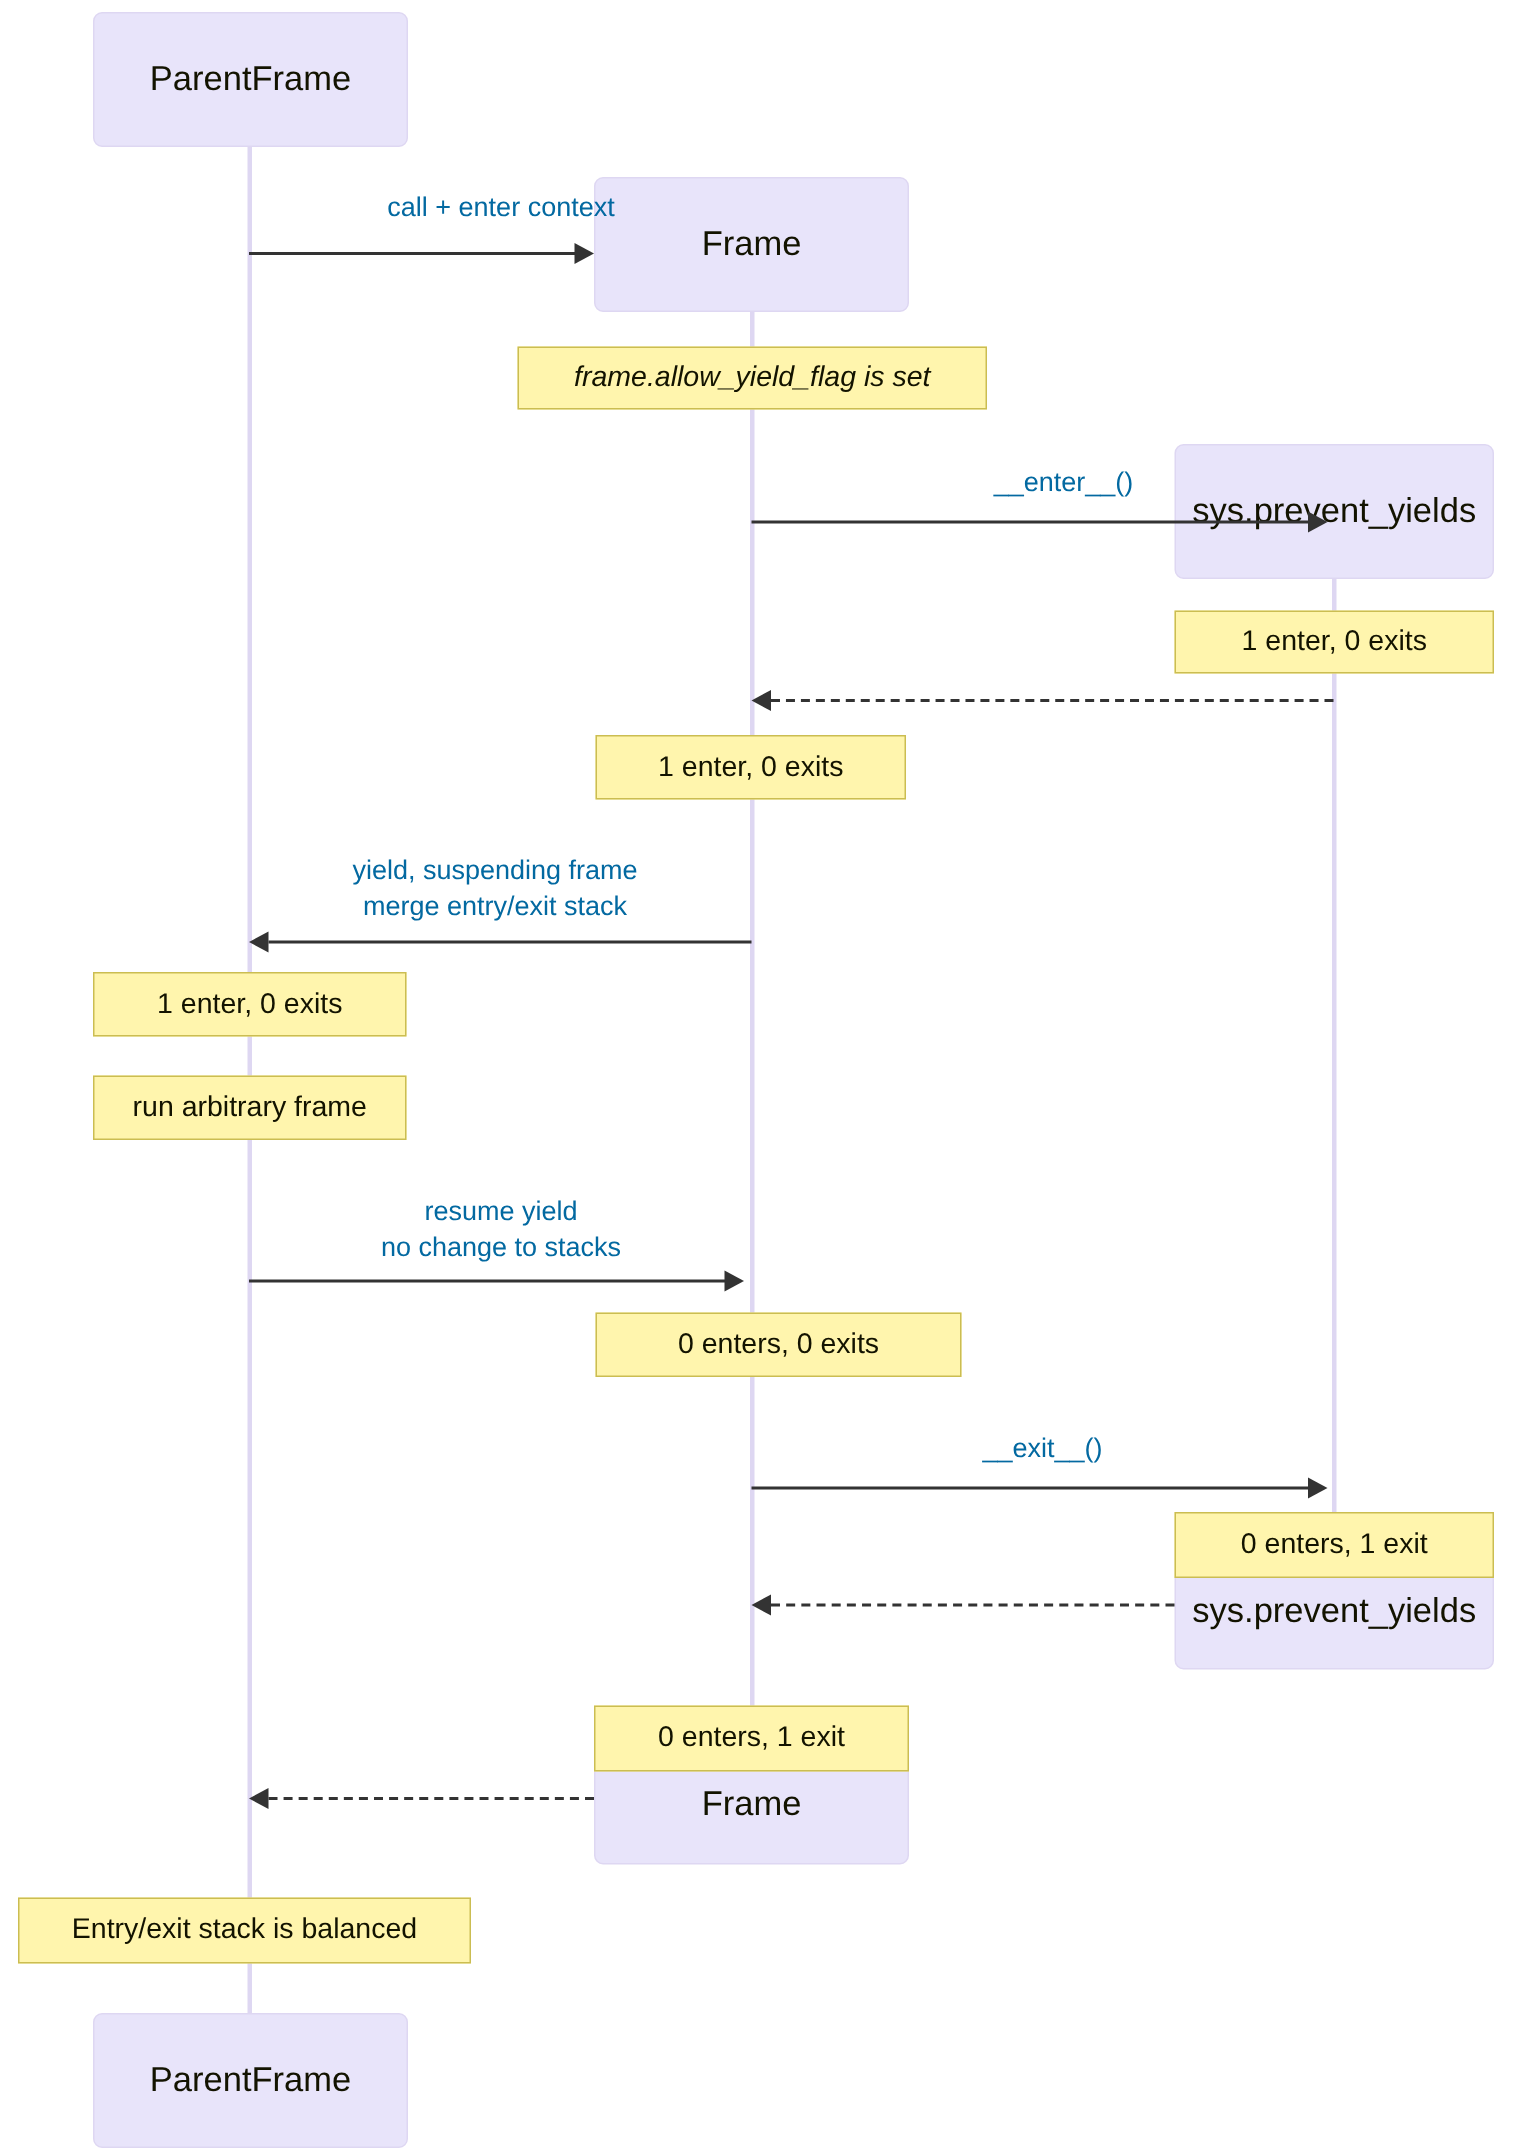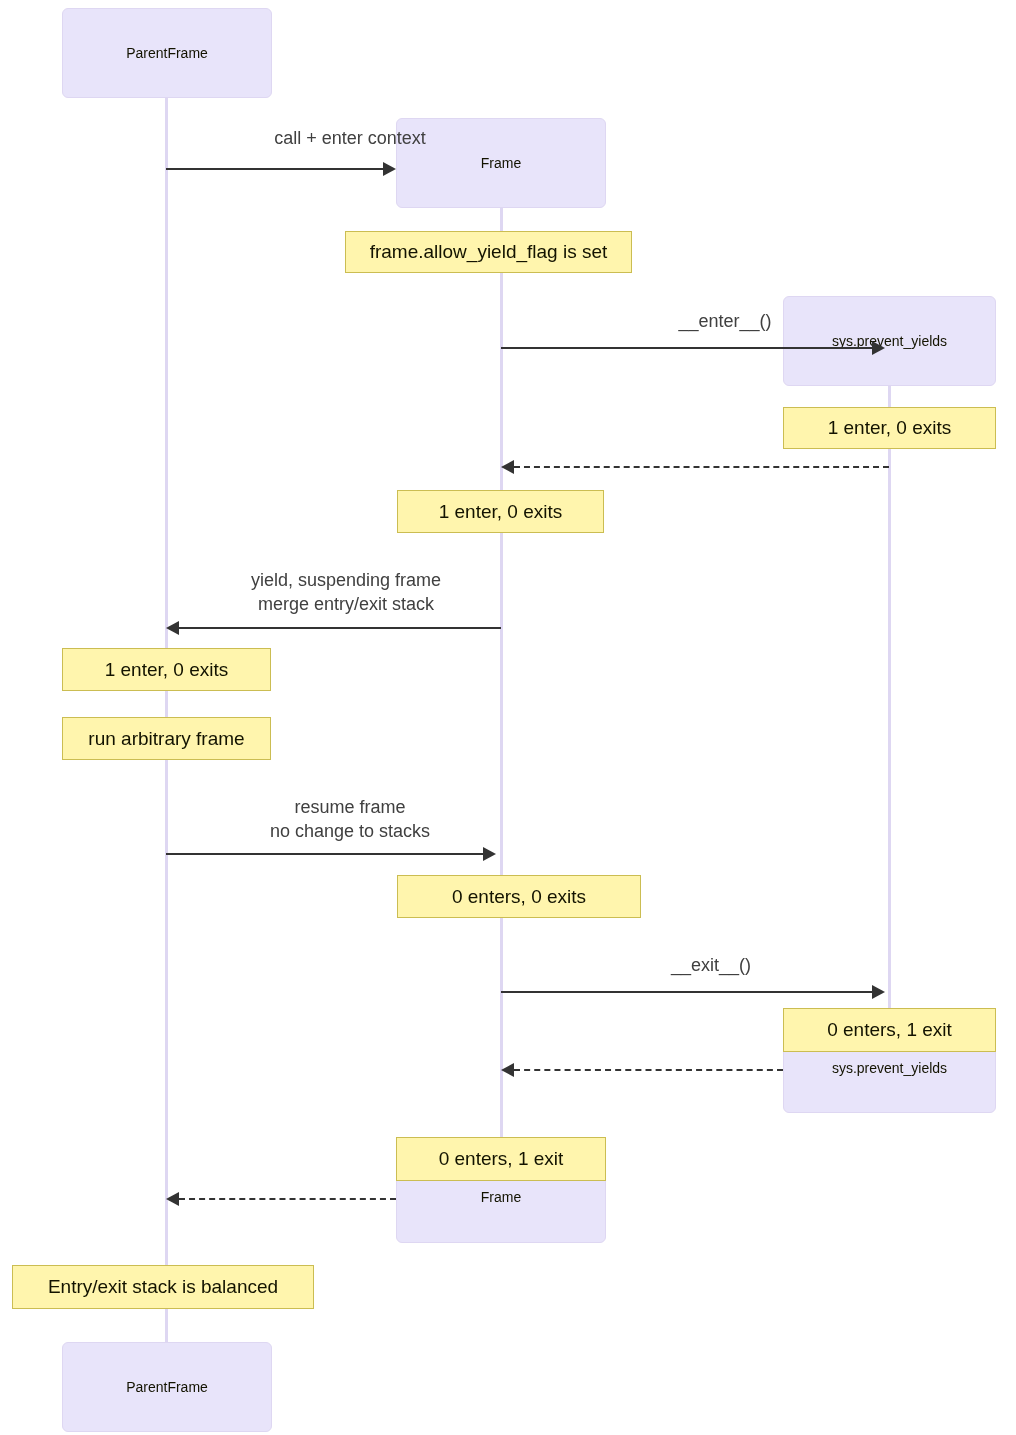--- a/index.html
+++ b/index.html
@@ -30,21 +30,21 @@
   .actor {
     position: absolute;
     box-sizing: border-box;
     background: #e8e4fa;
     border: 1px solid #ded7f2;
     border-radius: 6px;
     display: flex;
     align-items: center;
     justify-content: center;
     color: #131300;
-    font-size: 14px;
+    font-size: 23px;
     line-height: 1.2;
   }
   .actor.top-label {
     align-items: flex-start;
     padding-top: 34px;
   }
   .actor.squared {
     border-radius: 0;
   }
 
@@ -86,26 +86,25 @@
   }
   .arrowhead.left {
     border-top: 7px solid transparent;
     border-bottom: 7px solid transparent;
     border-right: 13px solid #333333;
   }
 
   
   .msg-label {
     position: absolute;
-    color: #404040;
+    color: #0369a1;
     font-size: 18px;
     line-height: 1.35;
     text-align: center;
     white-space: pre-line;
-    margin-left: 16px;
   }
 </style>
 </head>
 <body>
 
 <div id="diagram">
 
   <div class="lifeline" style="left:165px; top:98px; height:1244px;"></div>
   <div class="lifeline" style="left:500px; top:208px; height:972px;"></div>
   <div class="lifeline" style="left:888px; top:386px; height:667px;"></div>
@@ -119,21 +118,21 @@
   </div>
 
   <div class="actor" style="left:783px; top:296px; width:213px; height:90px;">
     <span>sys.prevent_yields</span>
   </div>
 
   <div class="msg-label" style="left:166px; top:126px; width:336px;">call + enter context</div>
   <div class="msg-line" style="left:166px; top:168px; width:218px;"></div>
   <div class="arrowhead right" style="left:383px; top:162px;"></div>
 
-  <div class="note" style="left:345px; top:231px; width:287px; height:42px;">
+  <div class="note" style="left:345px; top:231px; width:313px; height:42px;font-style:italic;">
     <span>frame.allow_yield_flag is set</span>
   </div>
 
   <div class="msg-label" style="left:515px; top:309px; width:388px;">__enter__()</div>
   <div class="msg-line" style="left:501px; top:347px; width:372px;"></div>
   <div class="arrowhead right" style="left:872px; top:341px;"></div>
 
   <div class="note" style="left:783px; top:407px; width:213px; height:42px;">
     <span>1 enter, 0 exits</span>
   </div>
@@ -151,21 +150,21 @@
   <div class="arrowhead left" style="left:166px; top:621px;"></div>
 
   <div class="note" style="left:62px; top:648px; width:209px; height:43px;">
     <span>1 enter, 0 exits</span>
   </div>
 
   <div class="note" style="left:62px; top:717px; width:209px; height:43px;">
     <span>run arbitrary frame</span>
   </div>
 
-  <div class="msg-label" style="left:166px; top:795px; width:336px;">resume frame
+  <div class="msg-label" style="left:166px; top:795px; width:336px;">resume yield
 no change to stacks</div>
   <div class="msg-line" style="left:166px; top:853px; width:318px;"></div>
   <div class="arrowhead right" style="left:483px; top:847px;"></div>
 
   <div class="note" style="left:397px; top:875px; width:244px; height:43px;">
     <span>0 enters, 0 exits</span>
   </div>
 
   <div class="msg-label" style="left:501px; top:953px; width:388px;">__exit__()</div>
   <div class="msg-line" style="left:501px; top:991px; width:372px;"></div>

